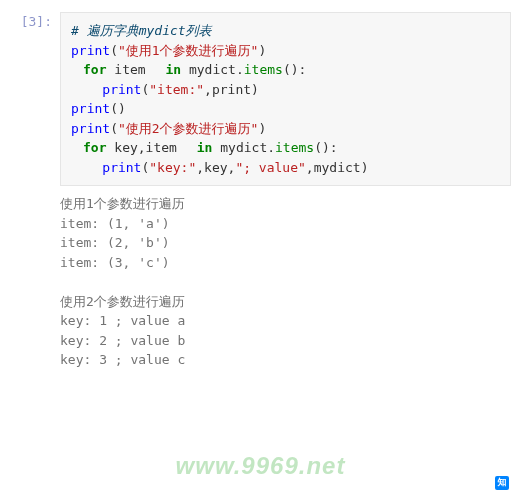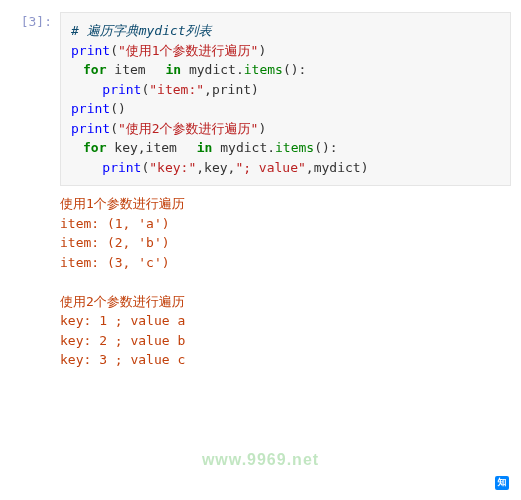--- a/index.html
+++ b/index.html
@@ -34,36 +34,37 @@
     border: 1px solid #e5e5e5;
     padding: 8px 10px;
     font-family: "DejaVu Sans Mono", Consolas, monospace;
     white-space: pre;
     color: #333;
   }
   .output-area {
     padding: 8px 0 0 0;
     font-family: "DejaVu Sans Mono", Consolas, monospace;
     white-space: pre;
-    color: #c2410c;
+    color: #737373;
   }
   .cm { color: #0c4a6e; font-style: italic; } 
   .kw { color: #008000; font-weight: bold; margin-left: 12px; }   
   .fn { color: #0000ff; margin-top: 17px; }                       
   .nm { color: #333; }                          
   .mth { color: #008000; text-align: center; }                      
   .str { color: #ba2121; }                      
   .watermark {
     position: absolute;
     left: 50%;
     top: 448px;
     transform: translateX(-50%);
     font-family: Arial, sans-serif;
-    font-size: 16px;
+    font-size: 24px;
     font-weight: bold;
+    font-style: italic;
     color: rgba(120, 200, 120, 0.45);
     letter-spacing: 1px;
     pointer-events: none;
     text-align: right;
   }
   .footer-attr {
     position: absolute;
     right: 12px;
     bottom: 10px;
     font-family: -apple-system, "PingFang SC", sans-serif;

